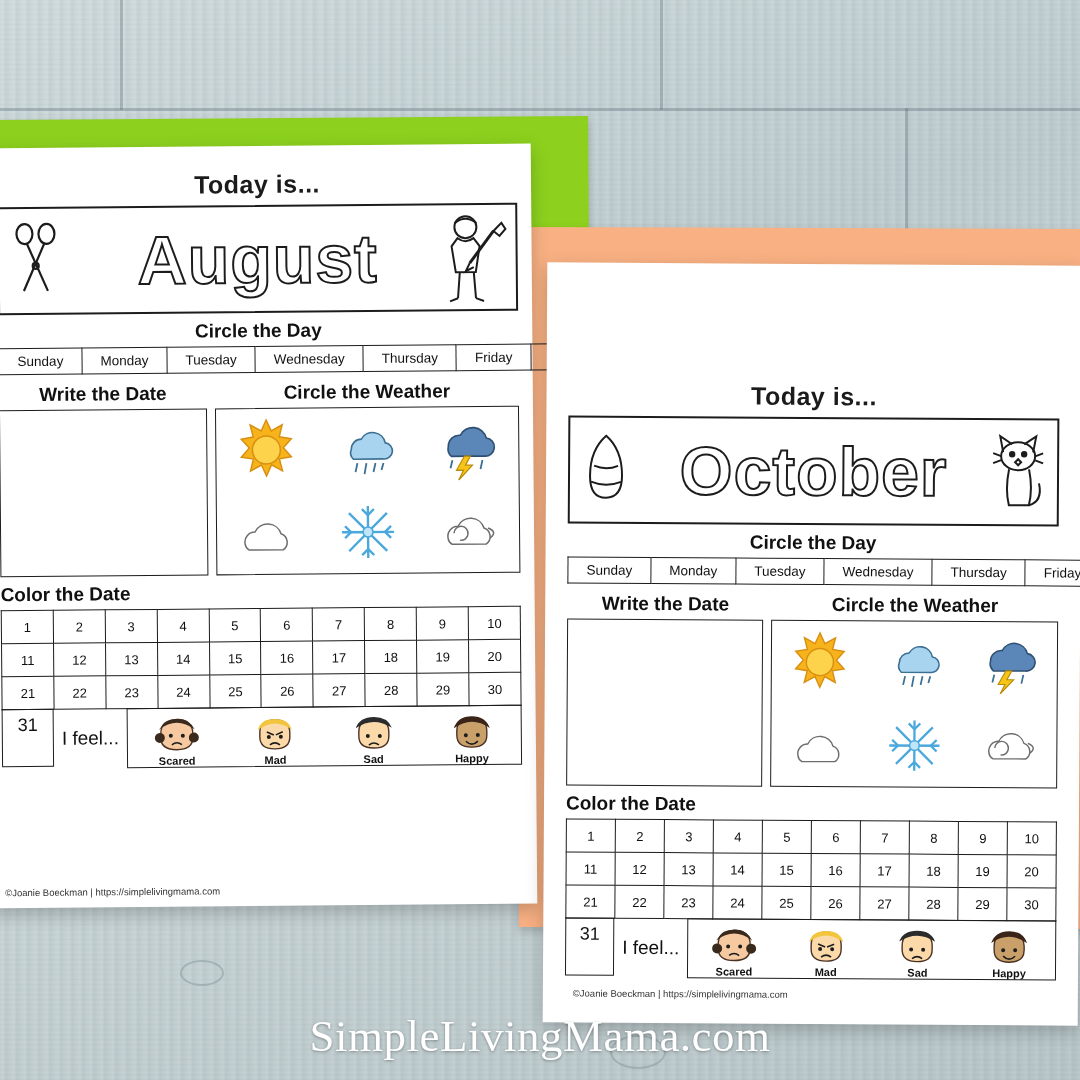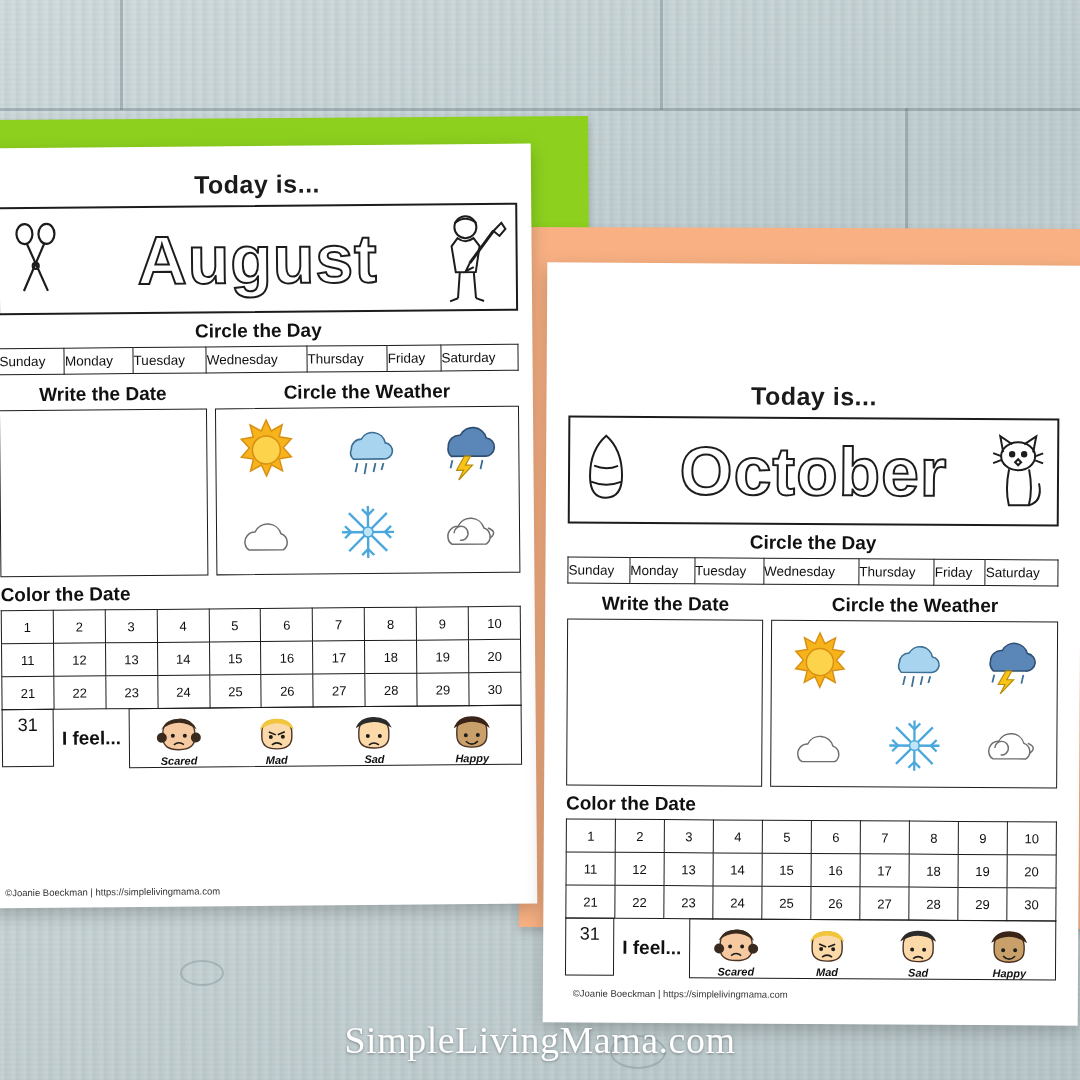--- a/index.html
+++ b/index.html
@@ -73,21 +73,21 @@
   .corner-right{right:6px;}
 
   .section-title{
     text-align:center;font-size:19px;font-weight:600;margin:7px 0 4px 0;
   }
   .section-title.left{text-align:left;}
 
   table.days{border-collapse:collapse;width:100%;}
   table.days td{
     border:1.4px solid #1c1c1c;text-align:left;font-size:13.5px;
-    padding:5px 0;font-weight:500;white-space:nowrap;
+    padding:5px 18px;font-weight:500;white-space:nowrap;
   }
 
   .mid-row{display:flex;gap:8px;margin-top:2px;}
   .write-date{flex:0 0 40%;}
   .circle-weather{flex:1;}
   .box{border:1.6px solid #1c1c1c;background:#fff;}
   .write-box{height:165px;}
   .weather-box{height:165px;display:grid;grid-template-columns:repeat(3,1fr);
     grid-template-rows:repeat(2,1fr);align-items:center;justify-items:center;}
 
@@ -96,38 +96,38 @@
     border:1.4px solid #1c1c1c;text-align:center;font-size:13px;
     height:30px;width:10%;
   }
   .last-row{display:flex;align-items:stretch;margin-top:-1.4px;}
   .cell31{
     border:1.4px solid #1c1c1c;width:10%;box-sizing:border-box;
     display:flex;align-items:flex-start;justify-content:center;
     font-size:18px;padding-top:5px;height:58px;
   }
   .ifeel{
-    display:flex;align-items:center;font-size:19px;font-weight:700;
+    display:flex;align-items:center;font-size:19px;font-weight:400;
     padding:0 8px;
   }
   .feel-box{
     border:1.6px solid #1c1c1c;flex:1;height:58px;display:grid;
     grid-template-columns:repeat(4,1fr);align-items:end;justify-items:center;
   }
-  .feel-item{display:flex;flex-direction:column;align-items:center;font-style:italic;}
+  .feel-item{display:flex;flex-direction:column;align-items:center;}
   .feel-label{font-size:11px;font-weight:600;margin-top:-1px;}
   .credit{
     position:absolute;bottom:10px;left:16px;font-size:9.5px;color:#333;
   }
   #sheet-october .credit{left:30px;bottom:24px;}
 
   
   #watermark{
     position:absolute;left:0;right:0;bottom:18px;text-align:center;
-    font-family:"Liberation Serif", serif;font-size:38px;color:#ffffff;
+    font-family:"Liberation Serif", serif;font-size:45px;color:#ffffff;
     text-shadow:0 1px 3px rgba(0,0,0,.35);letter-spacing:.5px;
   }
   svg{display:block;}
 </style>
 </head>
 <body>
 
 <div id="bg">
   <div class="plank-line plank-h" style="top:108px"></div>
   <div class="plank-line plank-h" style="top:440px"></div>

